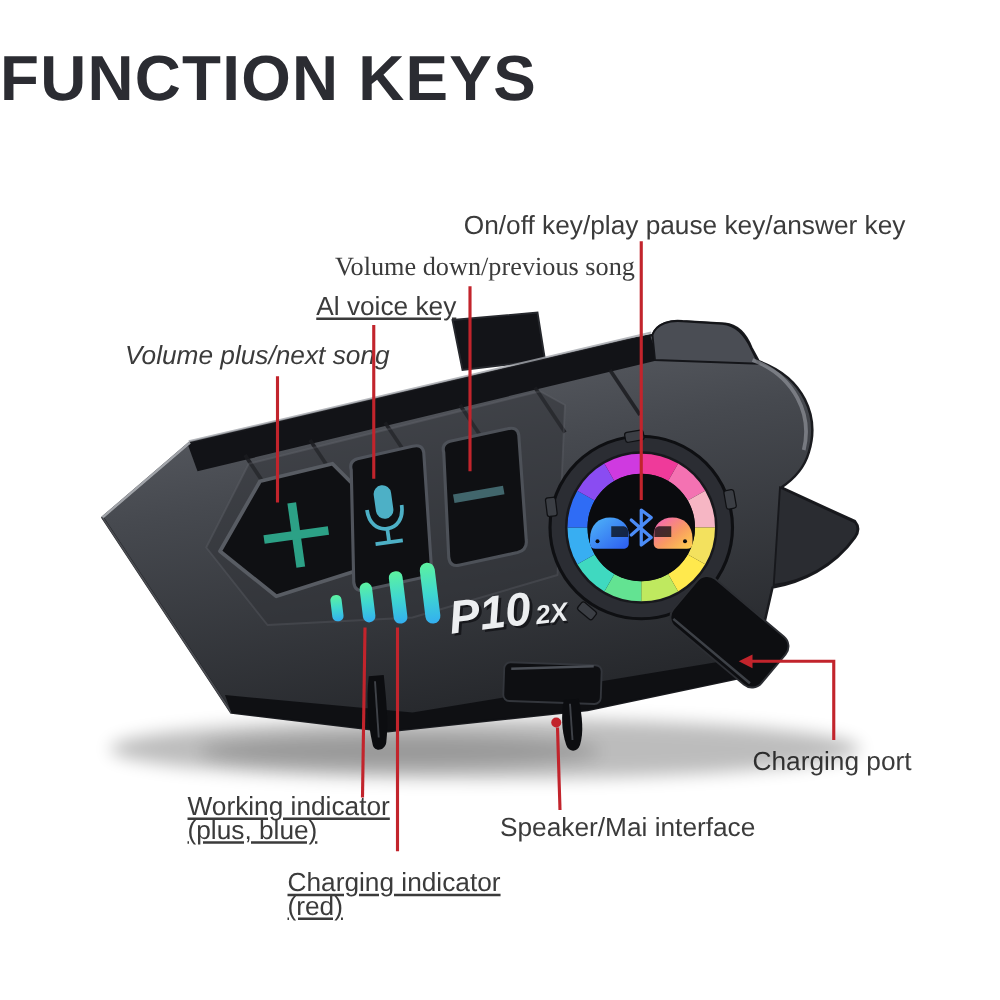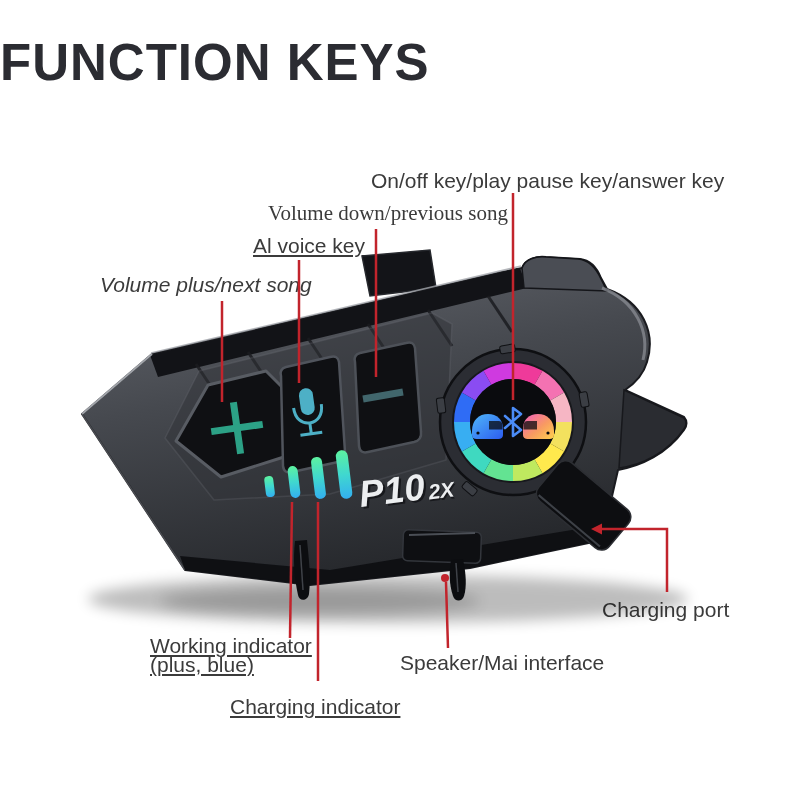--- a/index.html
+++ b/index.html
@@ -24,20 +24,21 @@
   <div class="callout-label" style="left:268px;top:204px;font-family:Liberation Serif, serif;">Volume down/previous song</div>
   <div class="callout-label" style="left:253px;top:236px;text-decoration:underline;">Al voice key</div>
   <div class="callout-label" style="left:100px;top:275px;font-style:italic;">Volume plus/next song</div>
   <div class="callout-label" style="left:602px;top:600px;">Charging port</div>
   <div class="callout-label centered" style="left:150px;top:636px;width:182px;">
     <div>Working indicator</div>
     <div>(plus, blue)</div>
   </div>
   <div class="callout-label centered" style="left:230px;top:684px;width:182px;margin-top:13px;">
     <div>Charging indicator</div>
+    <div>(red)</div>
   </div>
   <div class="callout-label" style="left:363px;top:653px;margin-left:37px;">Speaker/Mai interface</div>
 
   <svg width="800" height="800" viewBox="0 0 800 800">
     <defs>
       <linearGradient id="bodyg" x1="0" y1="0" x2="0.35" y2="1">
         <stop offset="0" stop-color="#686b72"></stop>
         <stop offset="0.45" stop-color="#46494f"></stop>
         <stop offset="1" stop-color="#26282c"></stop>
       </linearGradient>

